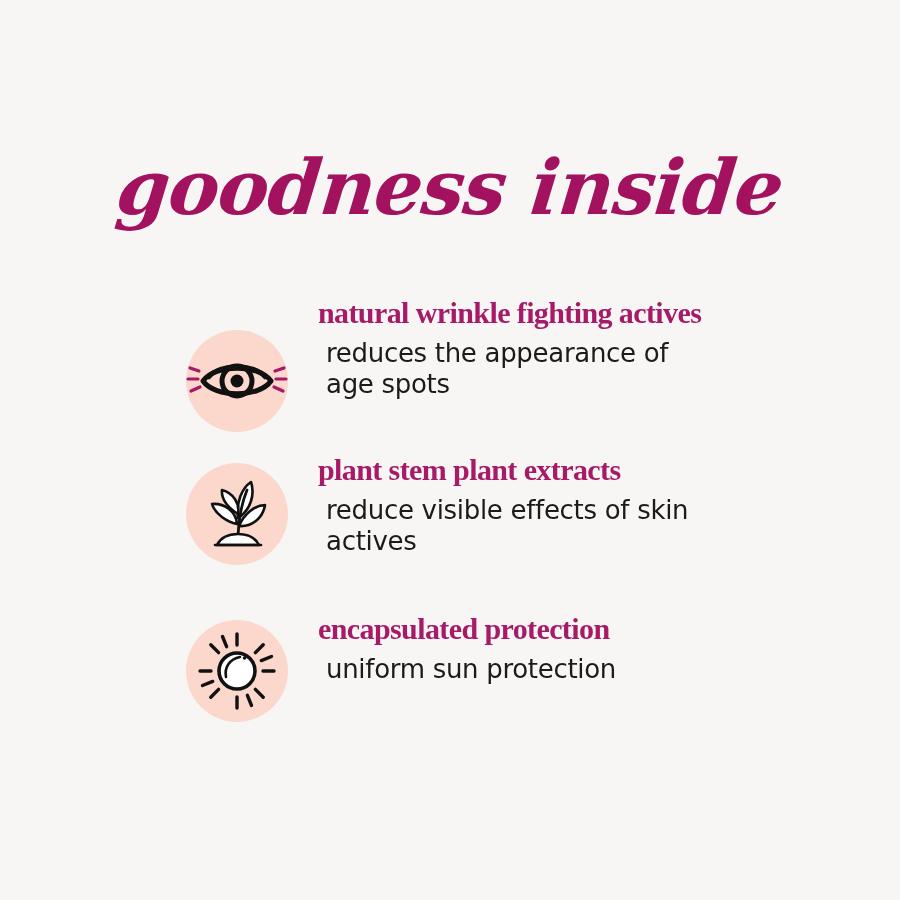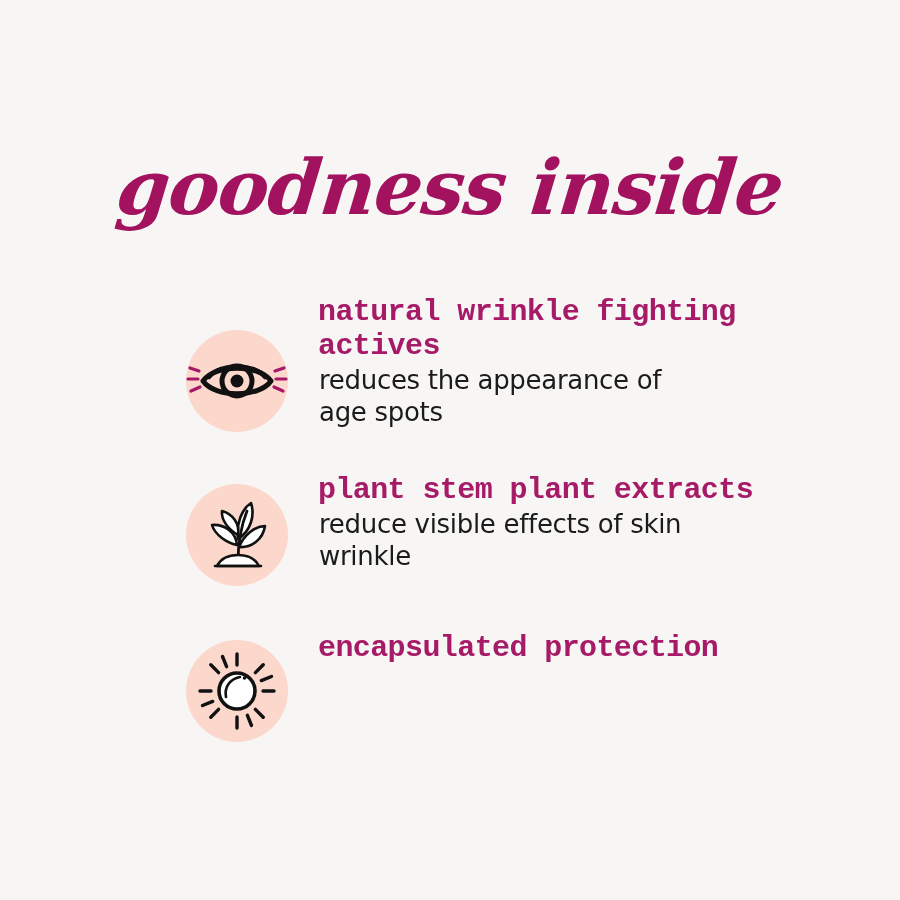--- a/index.html
+++ b/index.html
@@ -75,36 +75,36 @@
   .badge-3 { top: 8px; }
 
   .icon-badge svg { display: block; overflow: visible; }
 
   .feature-text {
     margin-left: 132px;
     padding-top: 0;
     max-width: 540px;
   }
   .feature-head {
-    font-family: Liberation Mono, monospace;
+    font-family: Liberation Serif, serif;
     font-size: 30px;
     font-weight: 700;
     color: #a61a68;
     line-height: 1.12;
     letter-spacing: -0.6px;
     margin: 0 0 2px 0;
   }
   .feature-sub {
     font-family: "DejaVu Sans", sans-serif;
     font-size: 26px;
     font-weight: 400;
     color: #1b1b1b;
     line-height: 1.22;
     letter-spacing: -0.3px;
-    margin: 1px;
+    margin: 8px;
     white-space: pre-line;
   }
 </style>
 </head>
 <body>
 
 <div class="poster">
 
   <div class="title-wrap">
     <span class="title">goodness inside</span>
@@ -160,21 +160,21 @@
 
           <path d="M43 70 C43 56, 44 38, 52 18" fill="none" stroke="#111111" stroke-width="2.8" stroke-linecap="round"></path>
 
           <path d="M22 73 C26 65, 34 62, 43 62 C52 62, 60 65, 64 73 Z" fill="#ffffff" stroke="#111111" stroke-width="2.6" stroke-linejoin="round"></path>
           <line x1="20" y1="73" x2="66" y2="73" stroke="#111111" stroke-width="2.6" stroke-linecap="round"></line>
         </svg>
       </div>
       <div class="feature-text">
         <p class="feature-head">plant stem plant extracts</p>
         <p class="feature-sub">reduce visible effects of skin
-wrinkle</p>
+actives</p>
       </div>
     </div>
 
     <div class="feature feature-3">
       <div class="icon-badge badge-3">
         <svg width="80" height="80" viewBox="0 0 80 80" aria-hidden="true">
 
           <g stroke="#111111" stroke-width="3.4" stroke-linecap="round">
             <line x1="40" y1="3" x2="40" y2="14"></line>
             <line x1="40" y1="66" x2="40" y2="77"></line>
@@ -191,17 +191,18 @@
           </g>
 
           <circle cx="40" cy="40" r="18" fill="#ffffff" stroke="#111111" stroke-width="3.6"></circle>
 
           <path d="M29 46 C27 36, 33 28, 43 26" fill="none" stroke="#111111" stroke-width="2.6" stroke-linecap="round"></path>
           <circle cx="47.5" cy="27" r="1.8" fill="#111111"></circle>
         </svg>
       </div>
       <div class="feature-text">
         <p class="feature-head">encapsulated protection</p>
+        <p class="feature-sub">uniform sun protection</p>
       </div>
     </div>
 
   </div>
 </div>
 
 </body></html>

